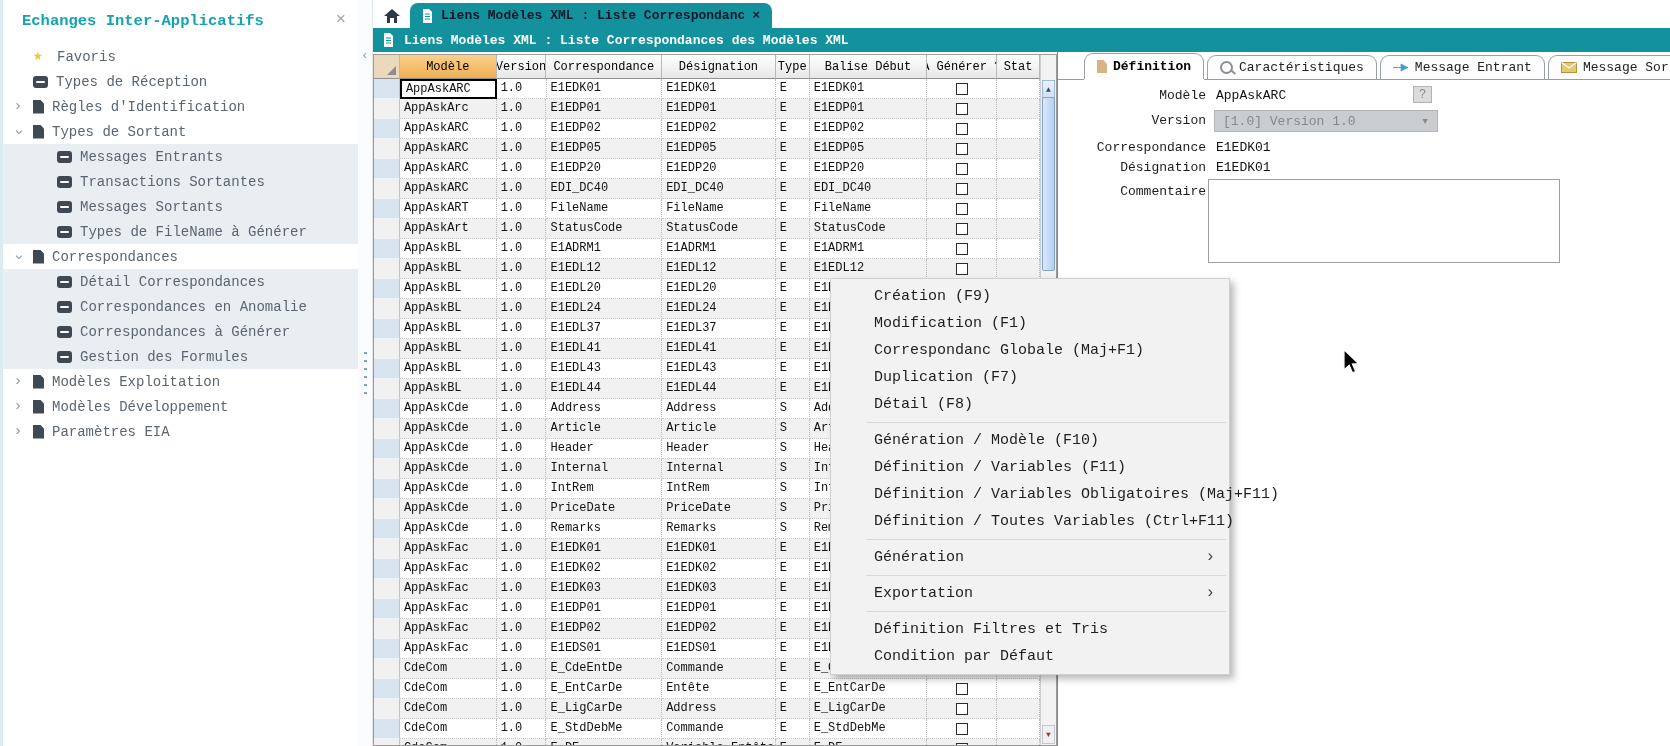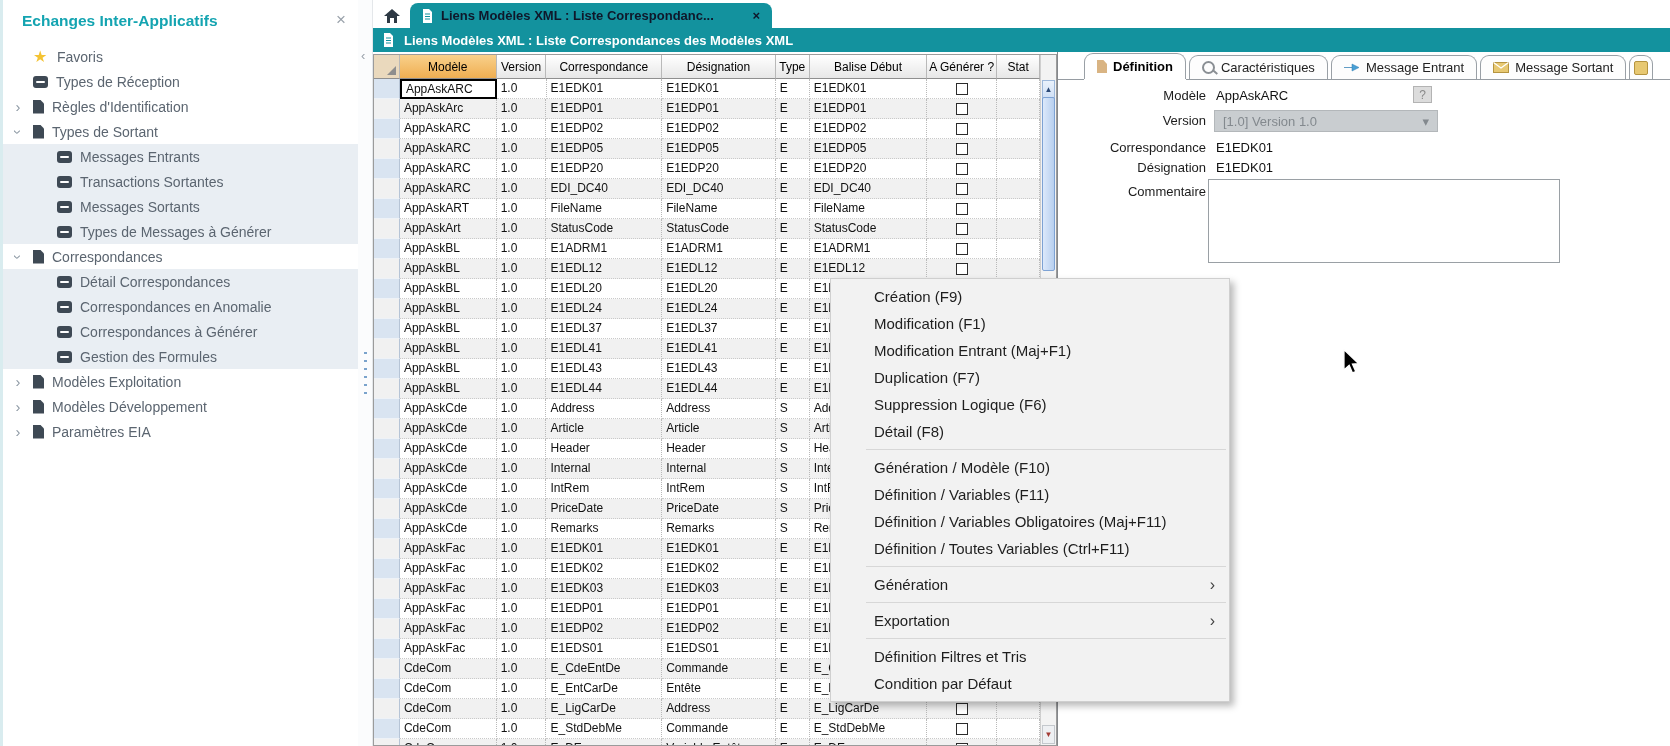--- a/index.html
+++ b/index.html
@@ -1,17 +1,17 @@
 <!DOCTYPE html>
 <html><head>
 <meta charset="utf-8">
 <style>
   html,body{margin:0;padding:0;background:#fff;}
   .app{position:relative;width:1670px;height:746px;overflow:hidden;background:#fff;
-       font-family:Liberation Sans, sans-serif;color:#222;}
+       font-family:Liberation Mono, monospace;color:#222;}
   
   .sidebar{position:absolute;left:0;top:0;width:358px;height:746px;background:#fff;
            border-left:3px solid #d9ecef;box-sizing:border-box;}
   .sb-head{position:relative;height:44px;}
   .sb-title{position:absolute;left:19px;top:12px;font-size:15.5px;font-weight:bold;color:#14a4b1;}
   .sb-close{position:absolute;right:12px;top:10px;font-size:17px;color:#9aa2ab;cursor:pointer;}
   .sb-item{display:flex;align-items:center;height:25px;padding-left:8px;gap:8px;
            font-size:14px;color:#5b6570;white-space:nowrap;cursor:pointer;}
   .sb-item.grp{background:#e9eef3;}
   .sb-item.sel{background:#c9d7e1;color:#46505a;}
@@ -136,21 +136,21 @@
         <div class="sb-item lvl1 grp">
           <span class="ico-tray"></span>
           <span>Transactions Sortantes</span>
         </div>
         <div class="sb-item lvl1 grp">
           <span class="ico-tray"></span>
           <span>Messages Sortants</span>
         </div>
         <div class="sb-item lvl1 grp">
           <span class="ico-tray"></span>
-          <span>Types de Messages à Générer</span>
+          <span>Types de FileName à Générer</span>
         </div>
         <div class="sb-item">
           <span class="sb-exp open">›</span>
           <span class="ico-page"></span>
           <span>Correspondances</span>
         </div>
         <div class="sb-item lvl1 grp">
           <span class="ico-tray"></span>
           <span>Détail Correspondances</span>
         </div>
@@ -720,23 +720,22 @@
     <span class="fld-lbl" style="top:108px">Désignation</span>
     <span class="fld-val" style="left:158px;top:108px">E1EDK01</span>
 
     <span class="fld-lbl" style="top:132px">Commentaire</span>
     <div class="cmt-box"></div>
   </div>
 
   <div class="ctx" id="ctxmenu">
       <div class="mi">Création (F9)</div>
       <div class="mi">Modification (F1)</div>
-      <div class="mi">Modification Entrant (Maj+F1)</div>
+      <div class="mi">Correspondanc Globale (Maj+F1)</div>
       <div class="mi">Duplication (F7)</div>
-      <div class="mi">Suppression Logique (F6)</div>
       <div class="mi">Détail (F8)</div>
       <div class="msep"></div>
       <div class="mi">Génération / Modèle (F10)</div>
       <div class="mi">Définition / Variables (F11)</div>
       <div class="mi">Définition / Variables Obligatoires (Maj+F11)</div>
       <div class="mi">Définition / Toutes Variables (Ctrl+F11)</div>
       <div class="msep"></div>
       <div class="mi">Génération<span class="sub">›</span></div>
       <div class="msep"></div>
       <div class="mi">Exportation<span class="sub">›</span></div>

